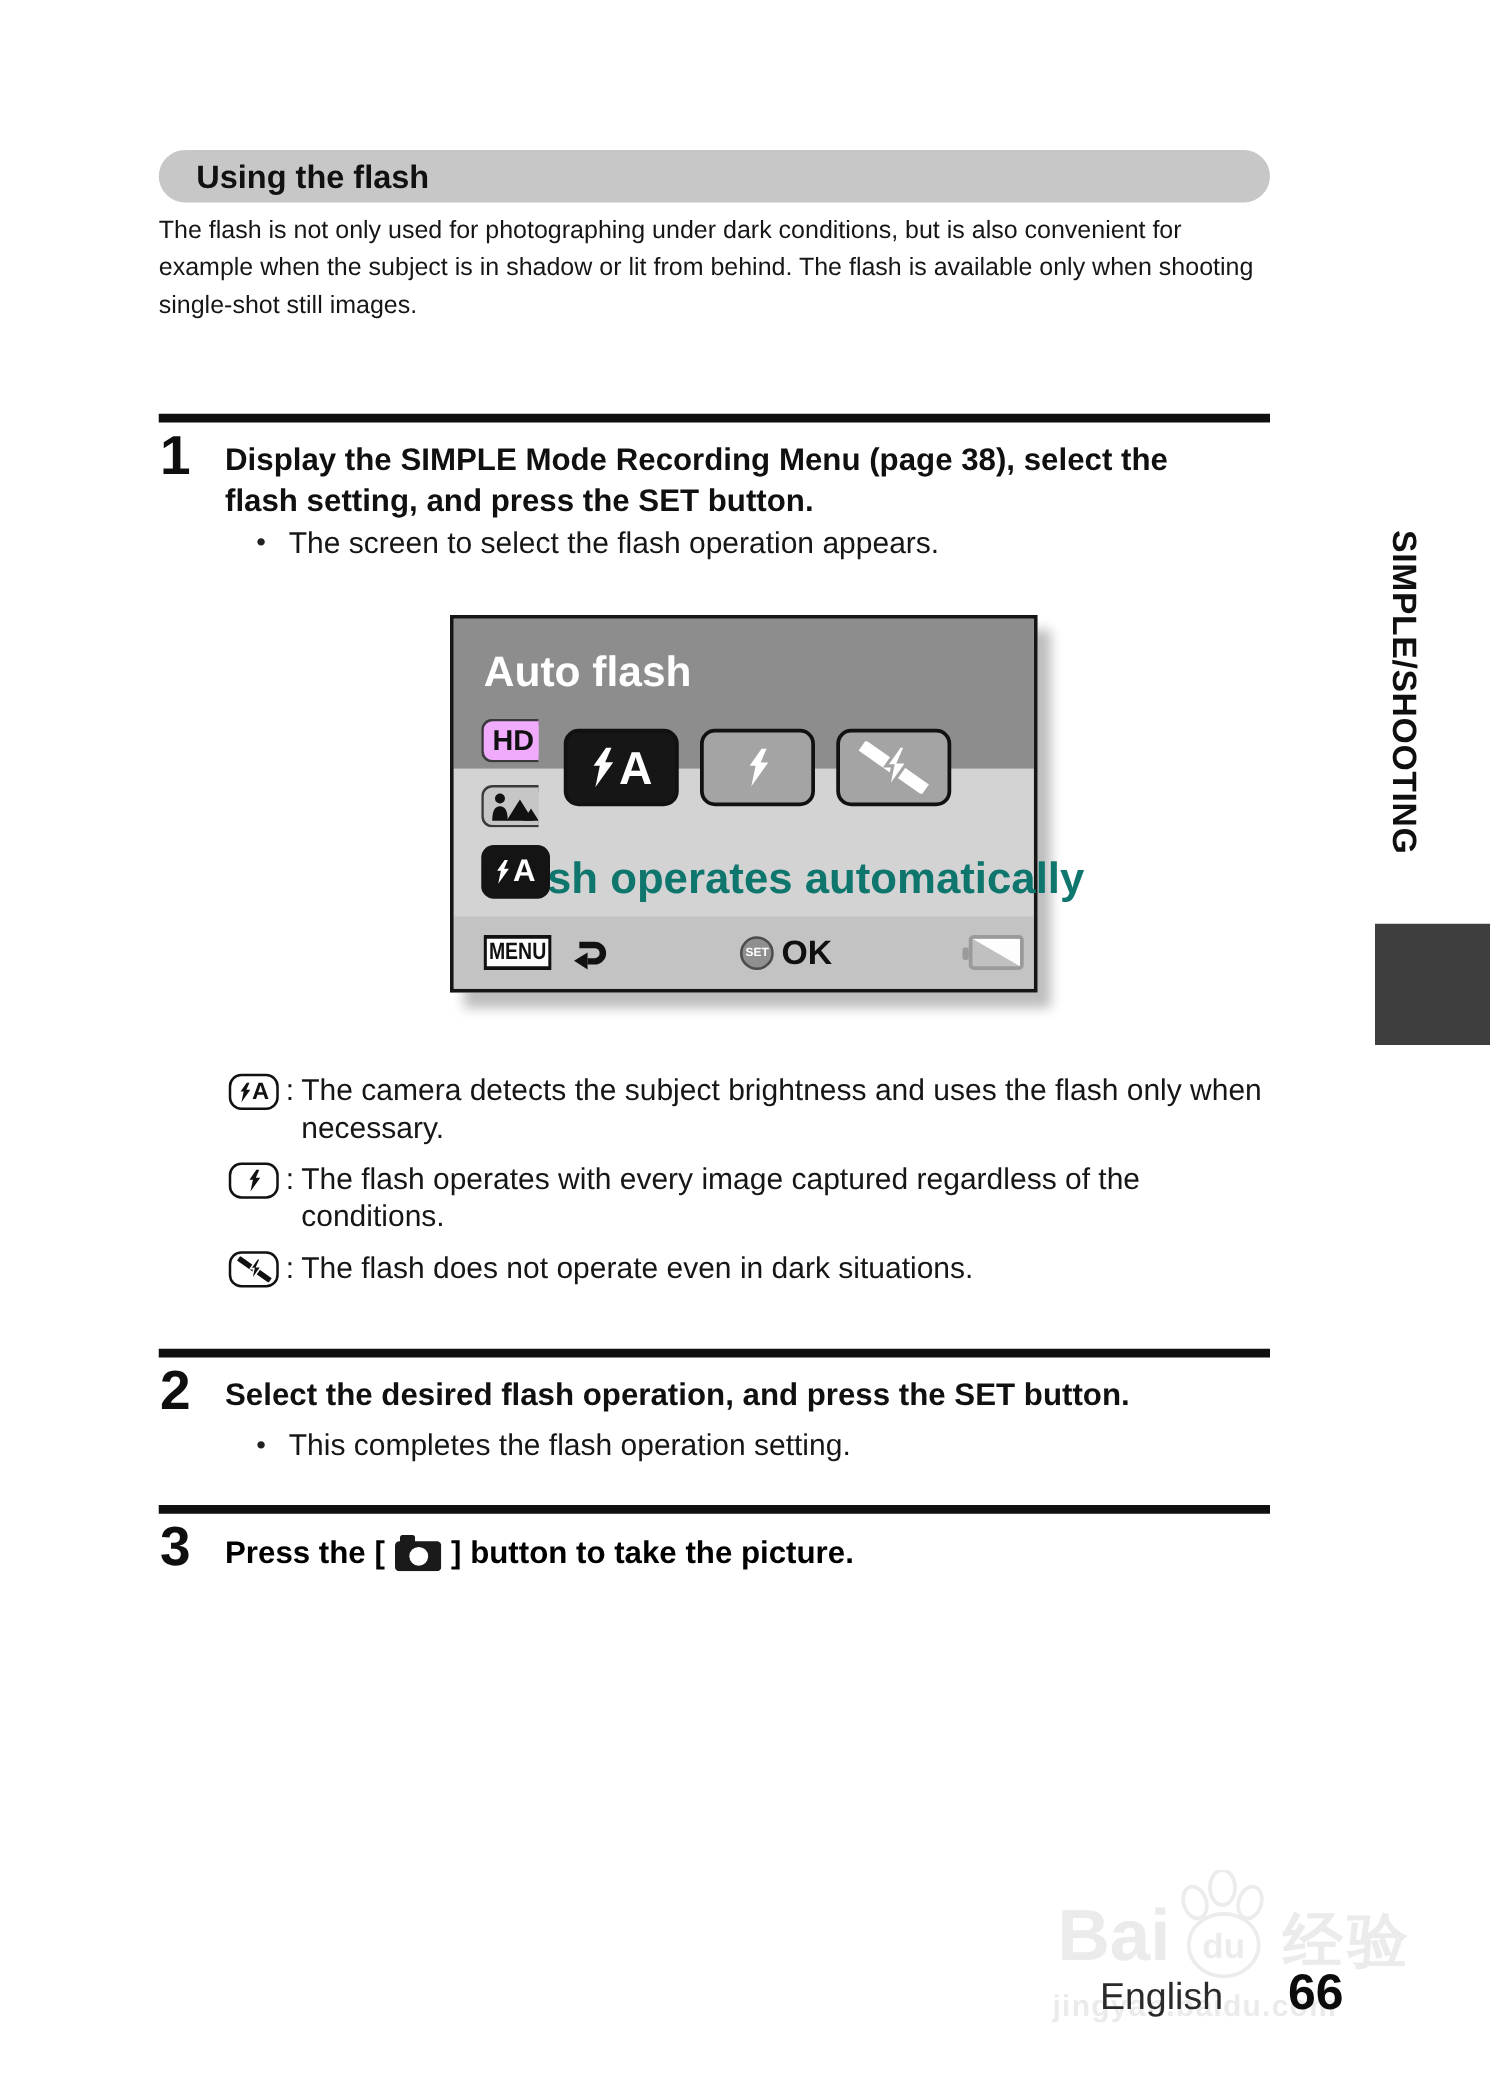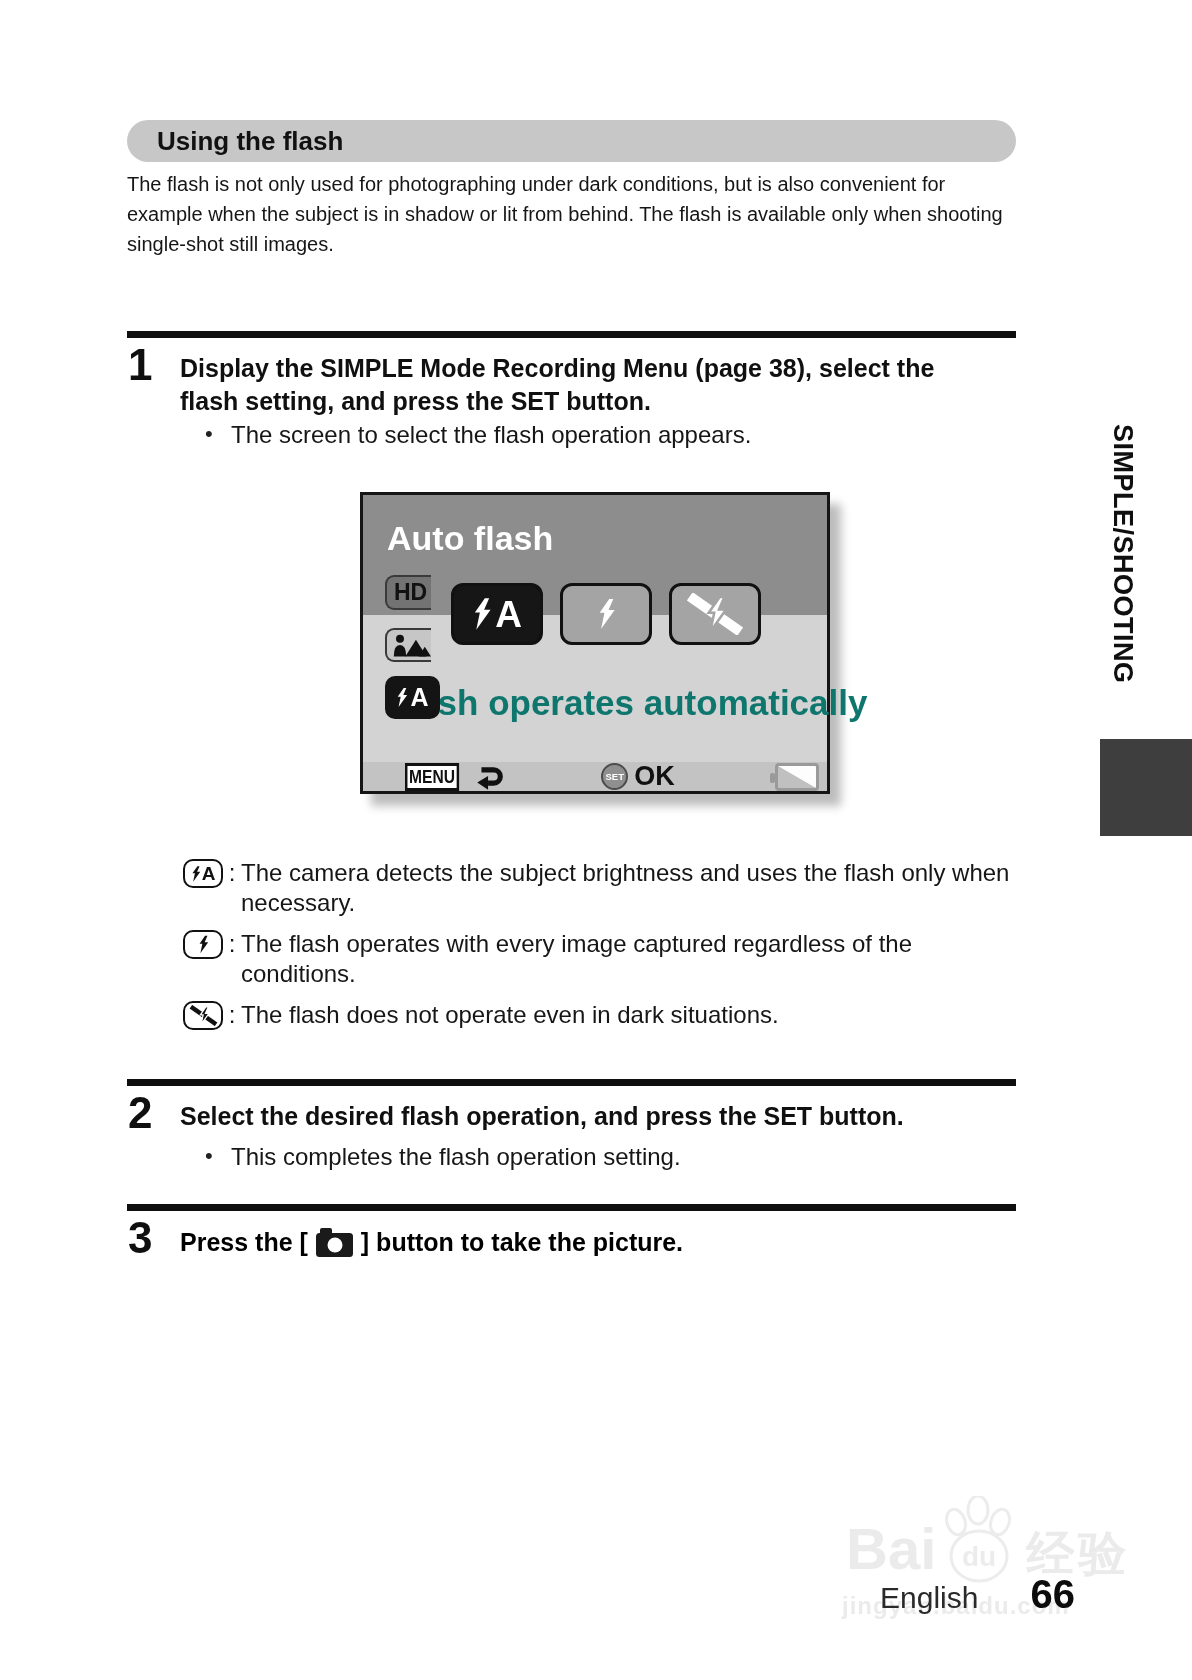--- a/index.html
+++ b/index.html
@@ -29,21 +29,21 @@
     position:absolute;left:360px;top:492px;width:470px;height:302px;
     border:3px solid #151515;box-sizing:border-box;display:flex;
     box-shadow:11px 12px 9px #bdbdbd;background:#d3d3d3;flex-direction:column;
   }
   .scr-sidebar{width:66px;background:#e4e4e4;flex:none;}
   .scr-main{flex:1;display:flex;flex-direction:column;position:relative;}
   .scr-band{height:120px;background:#8d8d8d;box-sizing:border-box;padding:24px 0 0 24px;}
   .scr-band .scr-title{font-size:34px;font-weight:bold;color:#ffffff;}
   .scr-body{flex:1;background:#d3d3d3;position:relative;}
   .scr-desc{position:absolute;left:24px;top:68px;font-size:35px;font-weight:bold;color:#0f766e;white-space:nowrap;}
-  .scr-bar{height:29px;background:#c3c3c3;display:flex;align-items:center;padding:0 8px 0 42px;box-sizing:border-box;}
+  .scr-bar{height:58px;background:#c3c3c3;display:flex;align-items:center;padding:0 8px 0 24px;box-sizing:border-box;}
   .menu-box{
     background:#fff;border:3px solid #111;font-weight:bold;font-size:19px;color:#111;
     padding:0 2px;line-height:22px;display:inline-block;transform:scaleX(.82);transform-origin:left center;
   }
   .set-group{flex:1;display:flex;align-items:center;justify-content:center;gap:6px;}
   .set-circle{
     width:27px;height:27px;border-radius:50%;background:#8f8f8f;border:2px solid #4c4c4c;
     color:#fff;font-size:9.5px;font-weight:bold;display:flex;align-items:center;justify-content:center;box-sizing:border-box;
   }
   .ok-label{font-size:27px;font-weight:bold;color:#101010;}
@@ -57,21 +57,21 @@
   .opt{
     width:92px;height:62px;border:3px solid #111;border-radius:12px;box-sizing:border-box;
     display:flex;align-items:center;justify-content:center;gap:3px;
   }
   .opt-selected{background:#161616;}
   .opt-gray{background:#a4a4a4;}
   .opt .letterA{color:#fff;font-size:37px;font-weight:bold;line-height:1;}
   
   .side-btn{position:absolute;box-sizing:border-box;}
   .hd-btn{
-    left:22px;top:80px;width:46px;height:35px;background:#737373;border:2.5px solid #3a3a3a;border-right:none;
+    left:22px;top:80px;width:46px;height:35px;background:#f0abfc;border:2.5px solid #3a3a3a;border-right:none;
     border-radius:9px 0 0 9px;display:flex;align-items:center;font-weight:bold;font-size:23px;color:#111;padding-left:7px;
   }
   .scene-btn{
     left:22px;top:133px;width:46px;height:34px;background:#c6c6c6;border:2.5px solid #3a3a3a;border-right:none;
     border-radius:9px 0 0 9px;display:flex;align-items:center;padding-left:5px;overflow:hidden;
   }
   .flashA-btn{
     left:22px;top:181px;width:55px;height:43px;background:#141414;border-radius:10px;z-index:6;
     display:flex;align-items:center;justify-content:center;gap:2px;
   }

